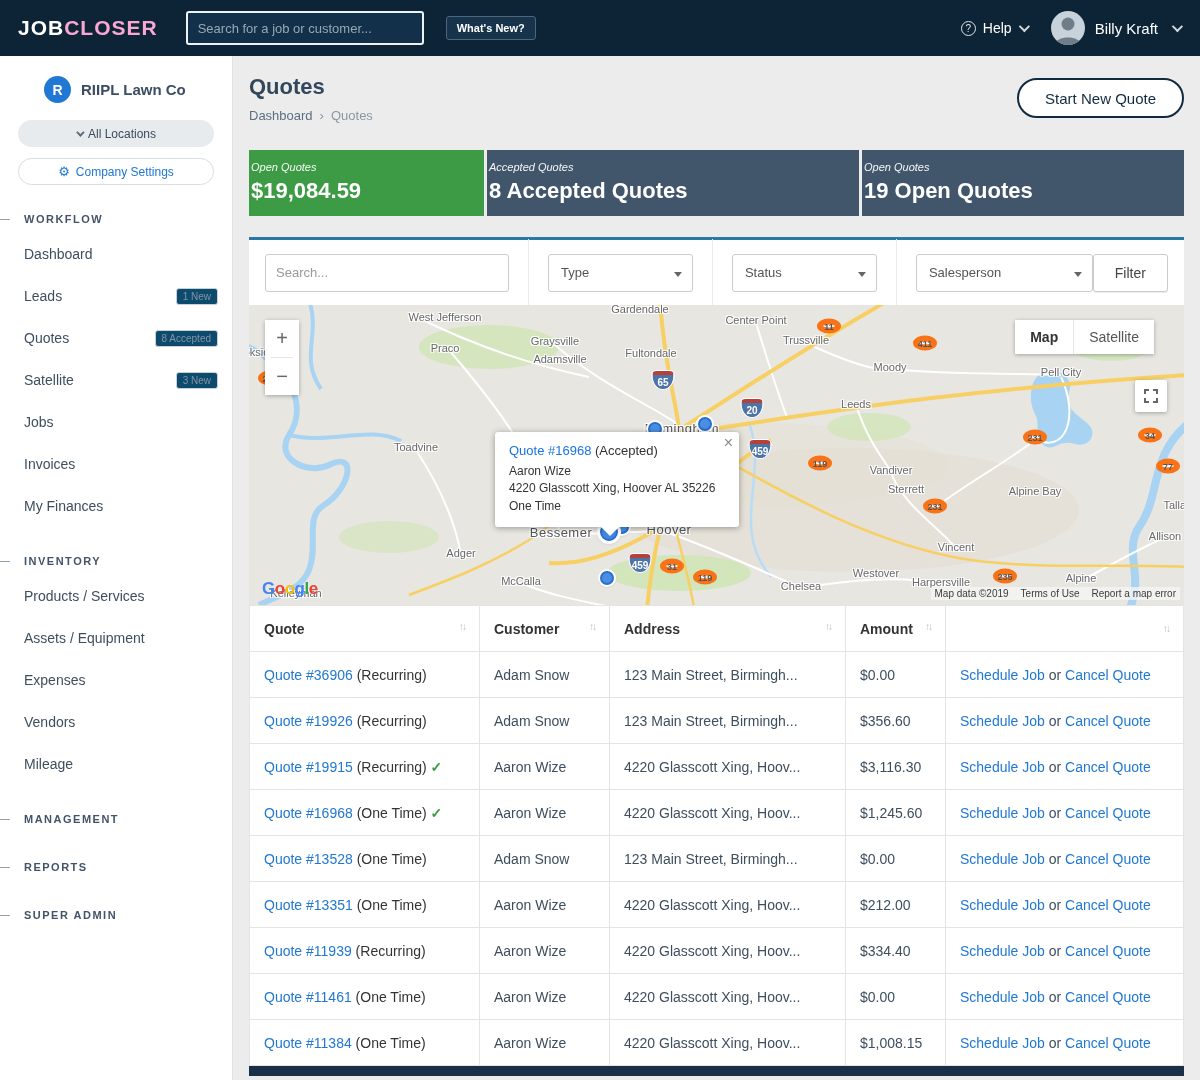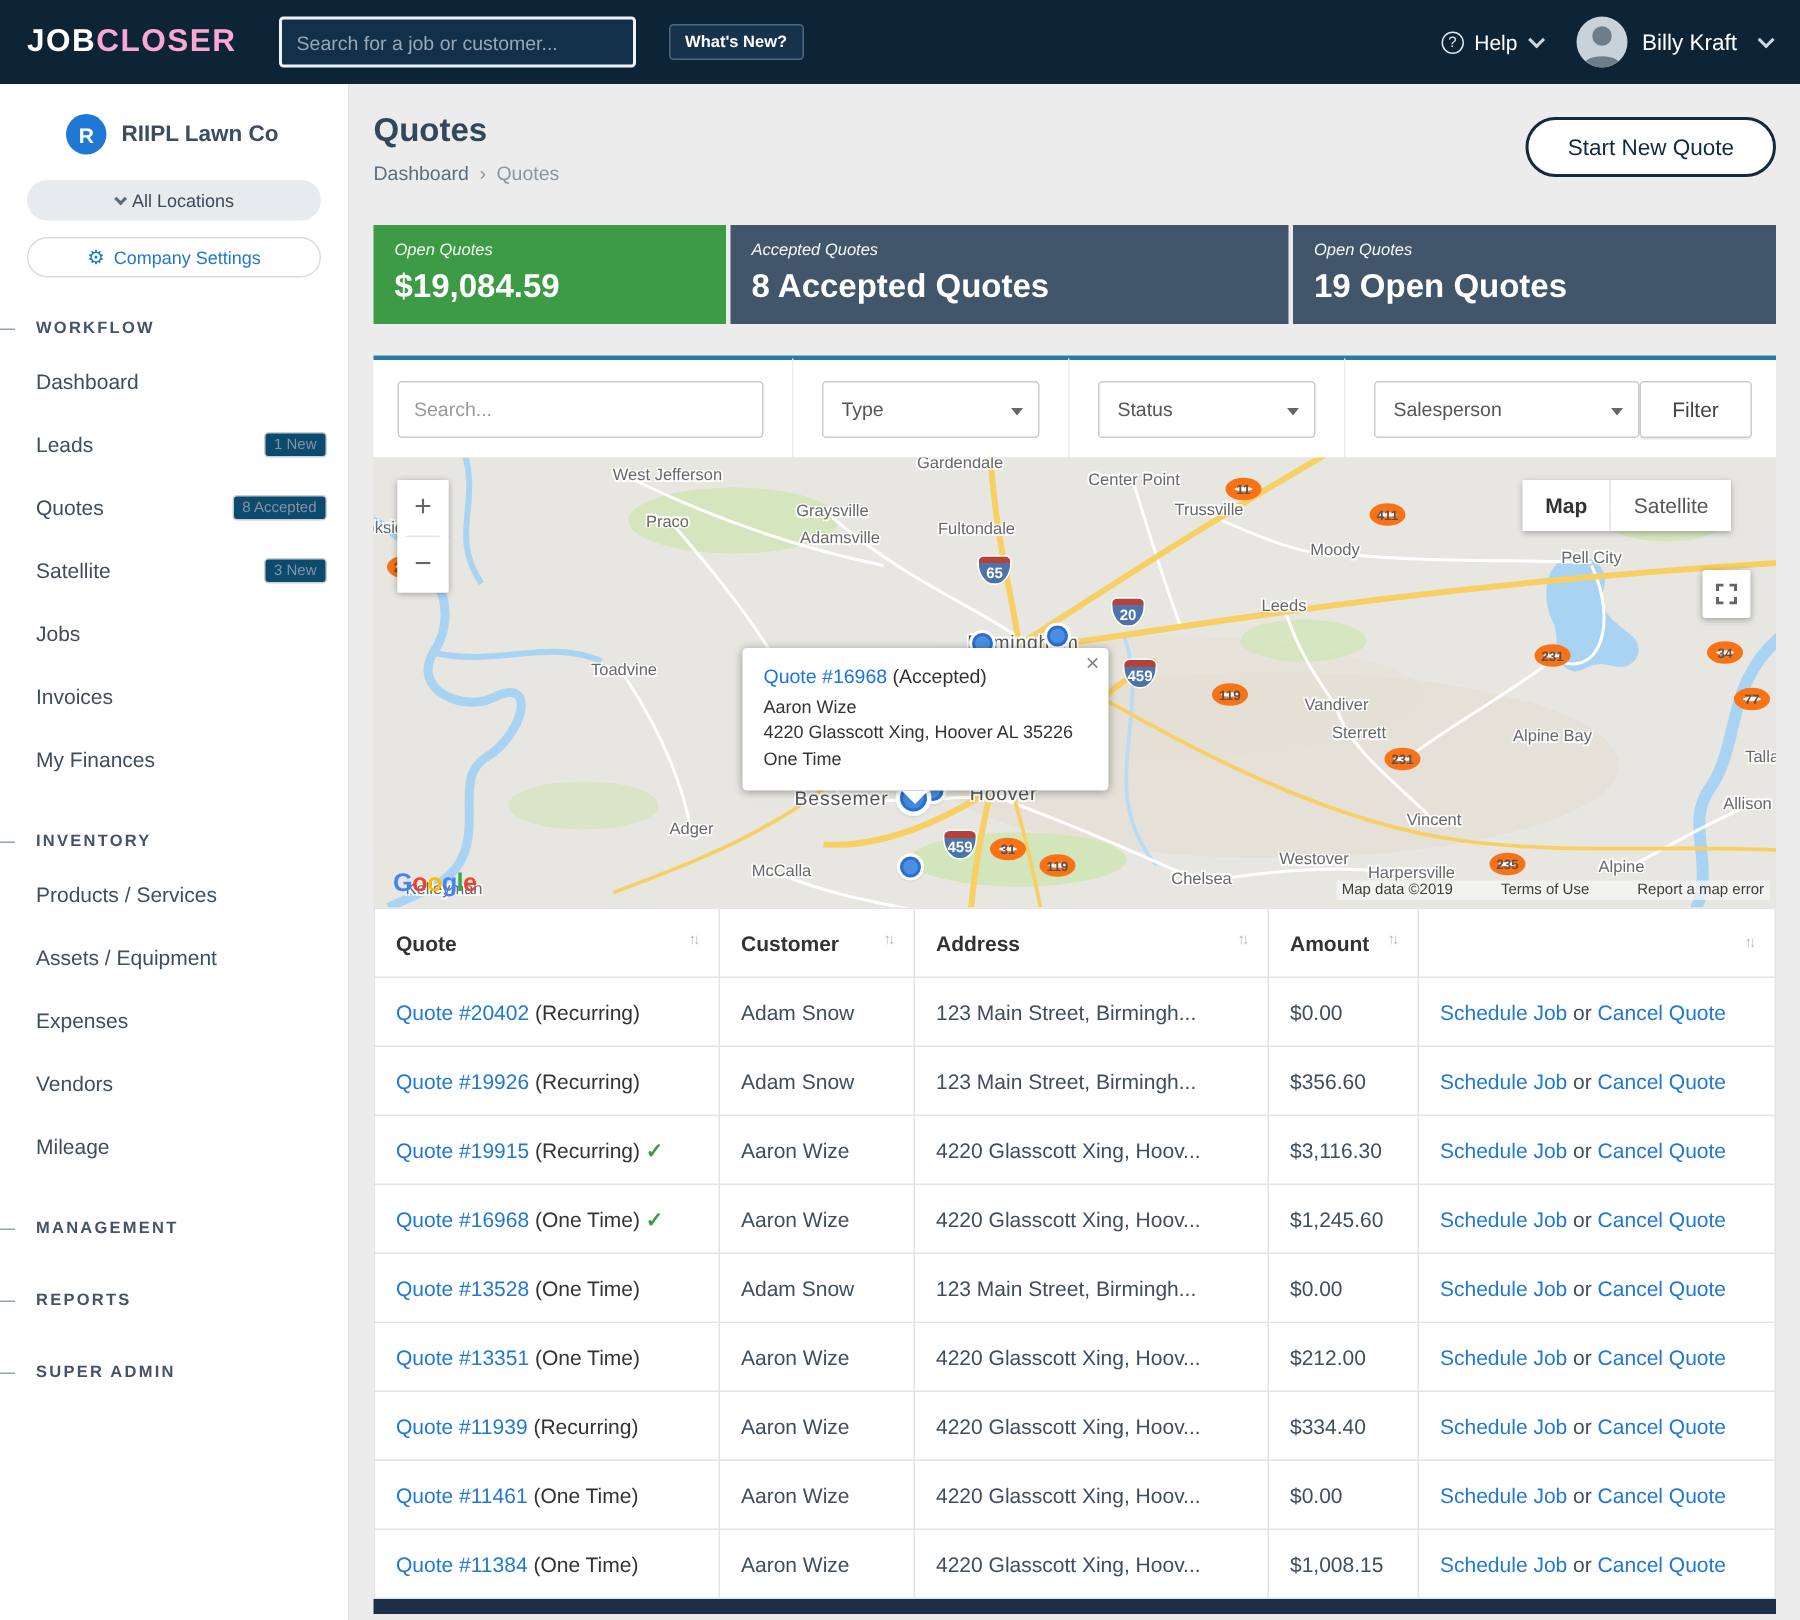--- a/index.html
+++ b/index.html
@@ -40,21 +40,21 @@
   
   .main{position:absolute;top:56px;left:233px;right:0;bottom:0;padding:16px 16px 0}
   .pagehead{position:relative;height:62px;margin-top:2px}
   .ptitle{font-size:22px;font-weight:bold;color:#33475b}
   .crumbs{margin-top:8px;font-size:13px;color:#8a97a3}
   .crumbs a{color:#5b6f80}
   .crumb-sep{margin:0 7px;color:#8a97a3}
   .newquote{position:absolute;right:0;top:4px;height:40px;padding:0 26px;background:#fff;border:2px solid #122a40;border-radius:21px;font-size:15px;color:#122a40;cursor:pointer}
 
   .stats{display:flex;gap:3px;margin-top:14px}
-  .scard{height:66px;padding:11px 14px;color:#fff}
+  .scard{height:66px;padding:11px 2px;color:#fff}
   .scard .slab{font-size:11px;font-style:italic;opacity:.95}
   .scard .sval{font-size:22px;font-weight:bold;margin-top:5px}
   .scard.green{width:235px;background:#3e9b45}
   .scard.slate1{width:372px;background:#42566b}
   .scard.slate2{flex:1;background:#42566b}
 
   .filterbar{margin-top:21px;height:68px;background:#fff;border-top:3px solid #2879a8;display:flex;align-items:center;padding:0 16px}
   .fsearch{width:246px;height:38px;border:1px solid #ccc;border-radius:3px;font-size:13px;padding:0 10px;color:#555;font-family:"Liberation Sans",sans-serif}
   .fsearch::placeholder{color:#999}
   .fdiv{width:1px;height:68px;background:#ececec;margin:0 19px}
@@ -83,21 +83,21 @@
   .maptype button.active{font-weight:bold;color:#333}
   .maptype .mtdiv{width:1px;background:#e6e6e6}
   .fsbtn{position:absolute;right:17px;top:75px;width:32px;height:32px;background:#fff;border:0;border-radius:2px;box-shadow:0 1px 4px rgba(0,0,0,.3);cursor:pointer;display:flex;align-items:center;justify-content:center}
   .infowin{position:absolute;left:246px;top:127px;width:244px;background:#fff;border-radius:3px;box-shadow:0 1px 6px rgba(0,0,0,.35);padding:10px 14px 12px;font-size:12px;color:#333;line-height:1.45}
   .infowin::after{content:"";position:absolute;left:106px;bottom:-9px;border-left:9px solid transparent;border-right:9px solid transparent;border-top:9px solid #fff}
   .iw-close{position:absolute;top:2px;right:6px;border:0;background:none;font-size:16px;color:#888;cursor:pointer}
   .iw-l1{font-size:13px;margin-bottom:2px}
   .iw-l1 a{color:#1a73e8}
   .glogo{position:absolute;left:13px;bottom:6px;font-size:17px;font-weight:bold;letter-spacing:-.5px;cursor:pointer}
   .g-b{color:#4285F4}.g-r{color:#EA4335}.g-y{color:#FBBC05}.g-g{color:#34A853}
-  .mattr{position:absolute;right:4px;bottom:5px;font-size:10px;color:#3c3c3c;background:rgba(245,245,245,.75);padding:1px 4px;display:flex;gap:32px}
+  .mattr{position:absolute;right:4px;bottom:5px;font-size:10px;color:#3c3c3c;background:rgba(245,245,245,.75);padding:1px 4px;display:flex;gap:12px}
   .mattr a{color:#3c3c3c}
 
   
   table.quotes{width:935px;border-collapse:collapse;background:#fff;font-size:14px}
   table.quotes th,table.quotes td{border:1px solid #e4e4e4;height:46px;padding:0 14px;text-align:left;vertical-align:middle;white-space:nowrap;overflow:hidden}
   table.quotes th{font-weight:bold;color:#333}
   th .thwrap{display:flex;justify-content:space-between}
   .sort{font-size:10px;color:#bbb;letter-spacing:-2px;cursor:pointer}
   .c-quote{width:230px}.c-cust{width:130px}.c-addr{width:236px}.c-amt{width:100px}
   td a{color:#2178d4}
@@ -399,21 +399,21 @@
         <th>
             <span class="thwrap">
               <span></span>
               <span class="sort">↑↓</span>
             </span>
           </th>
       </tr>
     </thead>
     <tbody>
       <tr>
-        <td><a>Quote #20402</a> <span class="qtype">(Recurring)</span> <span class="qcheck"></span></td>
+        <td><a>Quote #36906</a> <span class="qtype">(Recurring)</span> <span class="qcheck"></span></td>
         <td>Adam Snow</td>
         <td>123 Main Street, Birmingh...</td>
         <td>$0.00</td>
         <td><a>Schedule Job</a> <span>or</span> <a>Cancel Quote</a></td>
       </tr>
       <tr>
         <td><a>Quote #19926</a> <span class="qtype">(Recurring)</span> <span class="qcheck"></span></td>
         <td>Adam Snow</td>
         <td>123 Main Street, Birmingh...</td>
         <td>$356.60</td>

